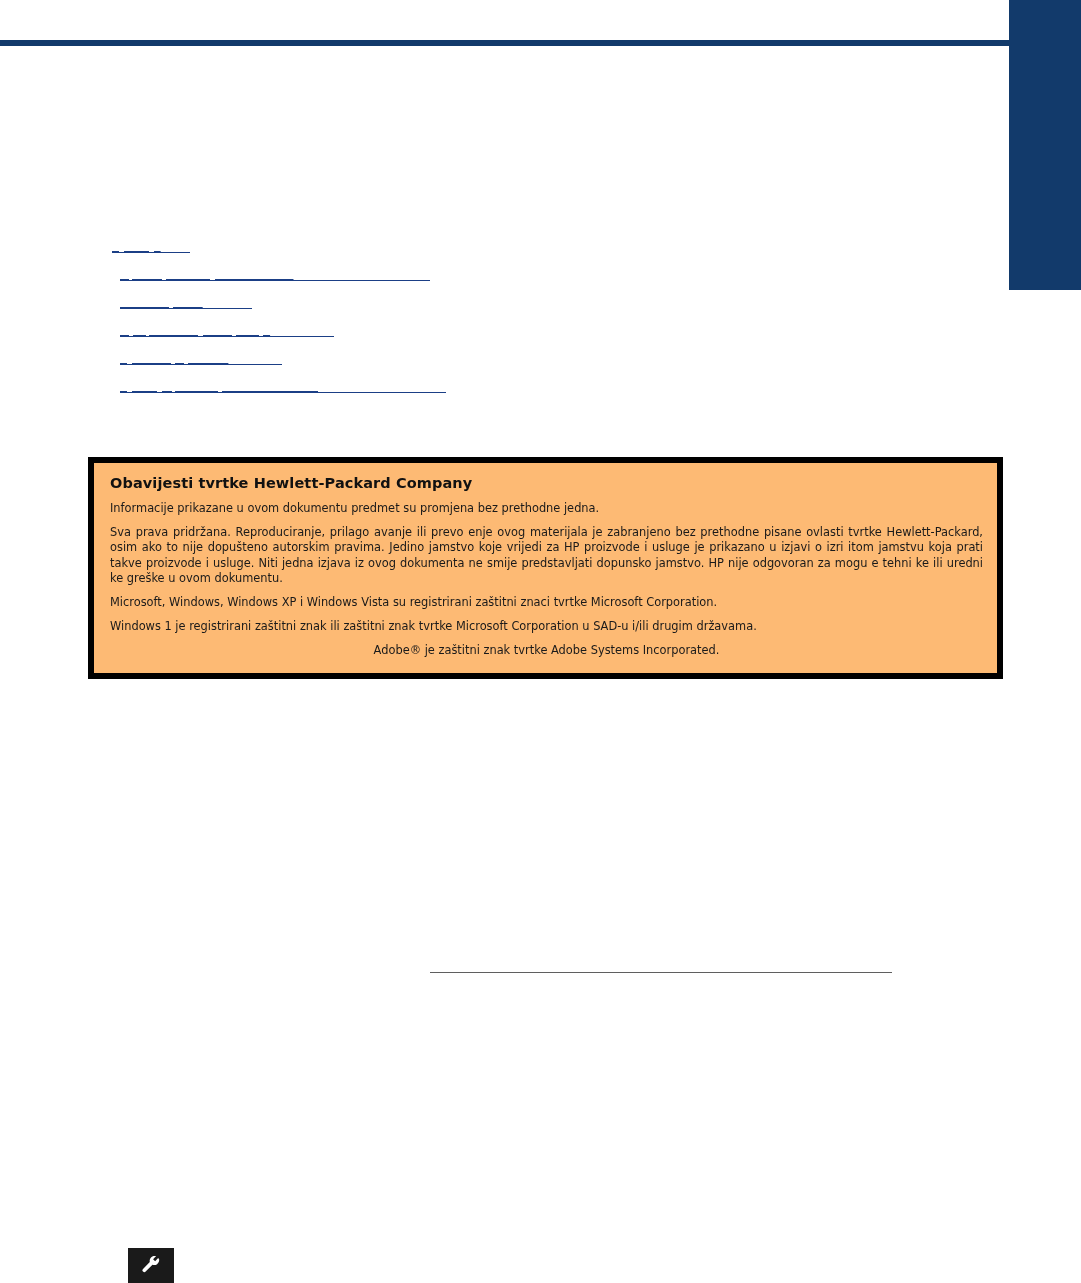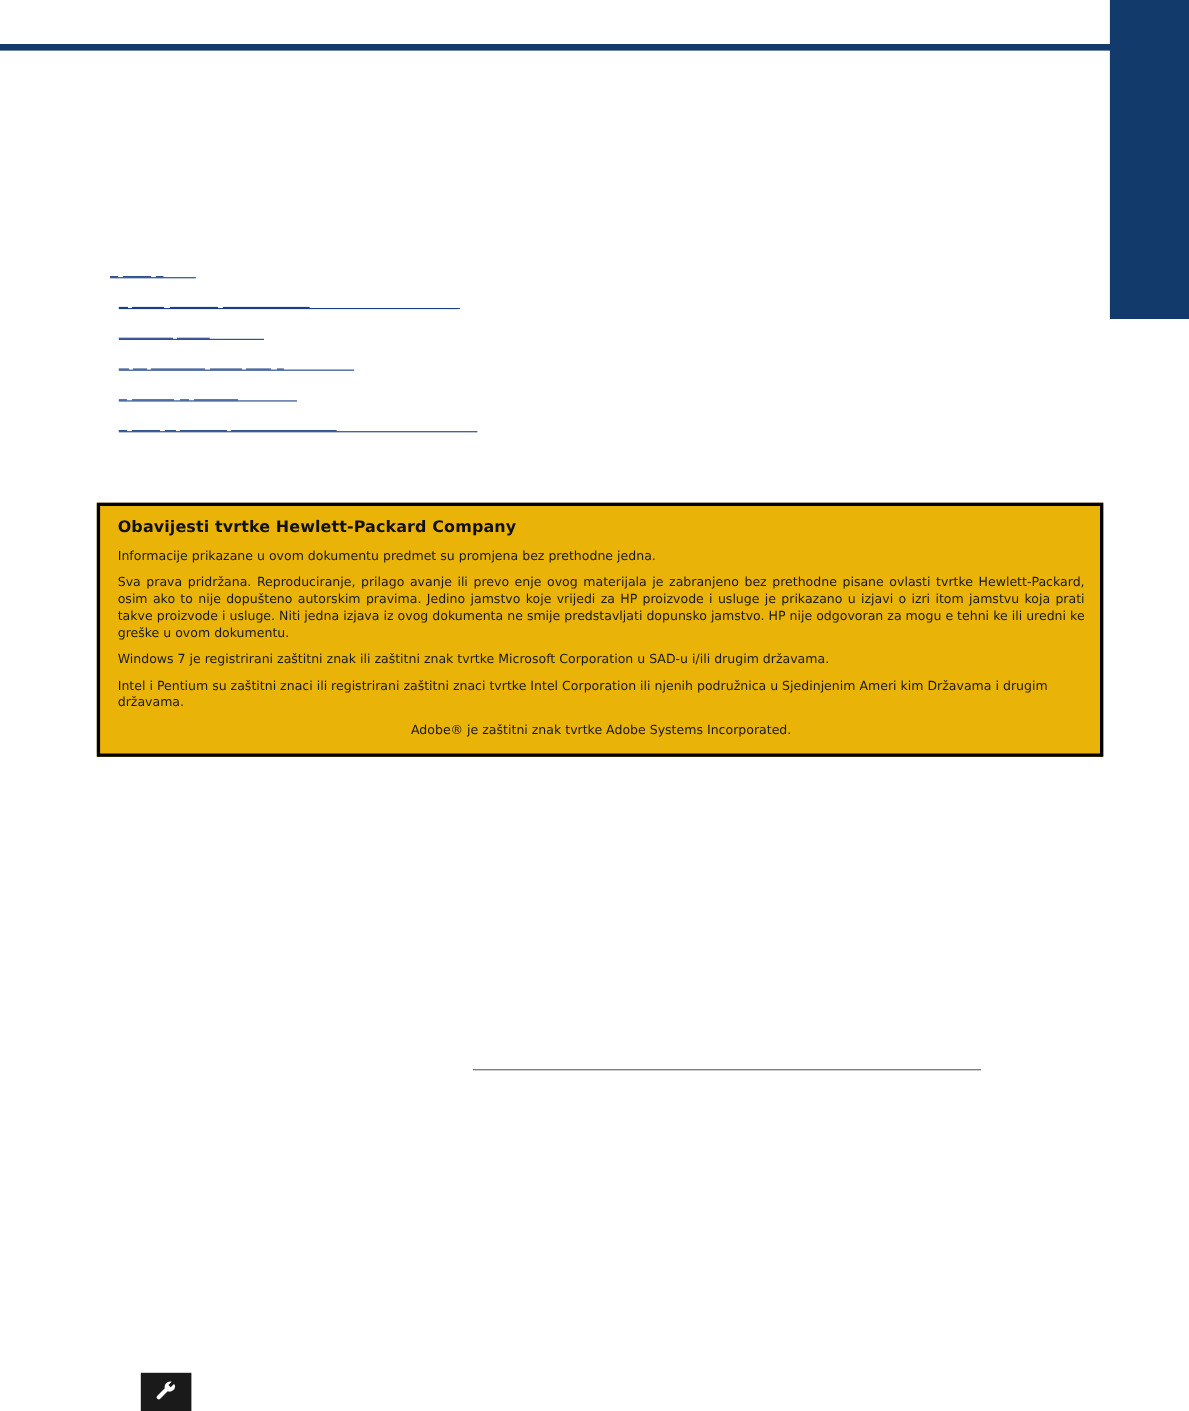--- a/index.html
+++ b/index.html
@@ -30,21 +30,21 @@
     right: 0;
     top: 0;
     width: 72px;
     height: 290px;
     background: #123a6b;
   }
 
   
   .toc {
     position: absolute;
-    left: 100px;
+    left: 112px;
     top: 238px;
     width: 700px;
   }
   .toc-item {
     display: block;
     font-size: 12.5px;
     line-height: 16px;
     color: #1b3f86;
     text-decoration: underline;
     margin-bottom: 13px;
@@ -62,24 +62,24 @@
     background: #1b3f86;
     margin-top: -2px;
   }
 
   
   .notice-box {
     position: absolute;
     left: 88px;
     top: 457px;
     width: 915px;
-    border: 3px solid #000000;
+    border: 6px solid #000000;
     box-sizing: border-box;
     padding: 12px 14px 14px 14px;
-    background: #eab308;
+    background: #fdba74;
   }
   .notice-title {
     font-family: "DejaVu Sans", sans-serif;
     font-weight: bold;
     font-size: 14.5px;
     color: #111111;
     margin: 0 0 10px 2px;
     letter-spacing: 0.1px;
   }
   .notice-p {
@@ -155,22 +155,22 @@
   <a class="toc-item" style="width:326px;margin-left:8px">
     <span class="lbl">Rješenje podaci i podrška tvrtke HP</span>
     <span class="rule"></span>
   </a>
 </div>
 
 <div class="notice-box">
   <div class="notice-title">Obavijesti tvrtke Hewlett-Packard Company</div>
   <p class="notice-p">Informacije prikazane u ovom dokumentu predmet su promjena bez prethodne jedna.</p>
   <p class="notice-p justified">Sva prava pridržana. Reproduciranje, prilago avanje ili prevo enje ovog materijala je zabranjeno bez prethodne pisane ovlasti tvrtke Hewlett-Packard, osim ako to nije dopušteno autorskim pravima. Jedino jamstvo koje vrijedi za HP proizvode i usluge je prikazano u izjavi o izri itom jamstvu koja prati takve proizvode i usluge. Niti jedna izjava iz ovog dokumenta ne smije predstavljati dopunsko jamstvo. HP nije odgovoran za mogu e tehni ke ili uredni ke greške u ovom dokumentu.</p>
-  <p class="notice-p">Windows 7 je registrirani zaštitni znak ili zaštitni znak tvrtke Microsoft Corporation u SAD-u i/ili drugim državama.</p>
-  <p class="notice-p">Intel i Pentium su zaštitni znaci ili registrirani zaštitni znaci tvrtke Intel Corporation ili njenih podružnica u Sjedinjenim Ameri kim Državama i drugim državama.</p>
+  <p class="notice-p">Microsoft, Windows, Windows XP i Windows Vista su registrirani zaštitni znaci tvrtke Microsoft Corporation.</p>
+  <p class="notice-p">Windows 1 je registrirani zaštitni znak ili zaštitni znak tvrtke Microsoft Corporation u SAD-u i/ili drugim državama.</p>
   <p class="notice-p">Adobe® je zaštitni znak tvrtke Adobe Systems Incorporated.</p>
 </div>
 
 <div class="lower-link"></div>
 
 <div class="icon-block">
   <svg width="22" height="22" viewBox="0 0 24 24" aria-hidden="true">
     <path d="M21 5.5a5.5 5.5 0 0 1-7.4 5.16L6.2 18.06a2.05 2.05 0 0 1-2.9-2.9l7.4-7.4A5.5 5.5 0 0 1 17.6 1.2l-3.3 3.3 2.2 2.2 3.3-3.3c.8.8 1.2 1.8 1.2 2.1z" fill="#ffffff"></path>
   </svg>
 </div>

